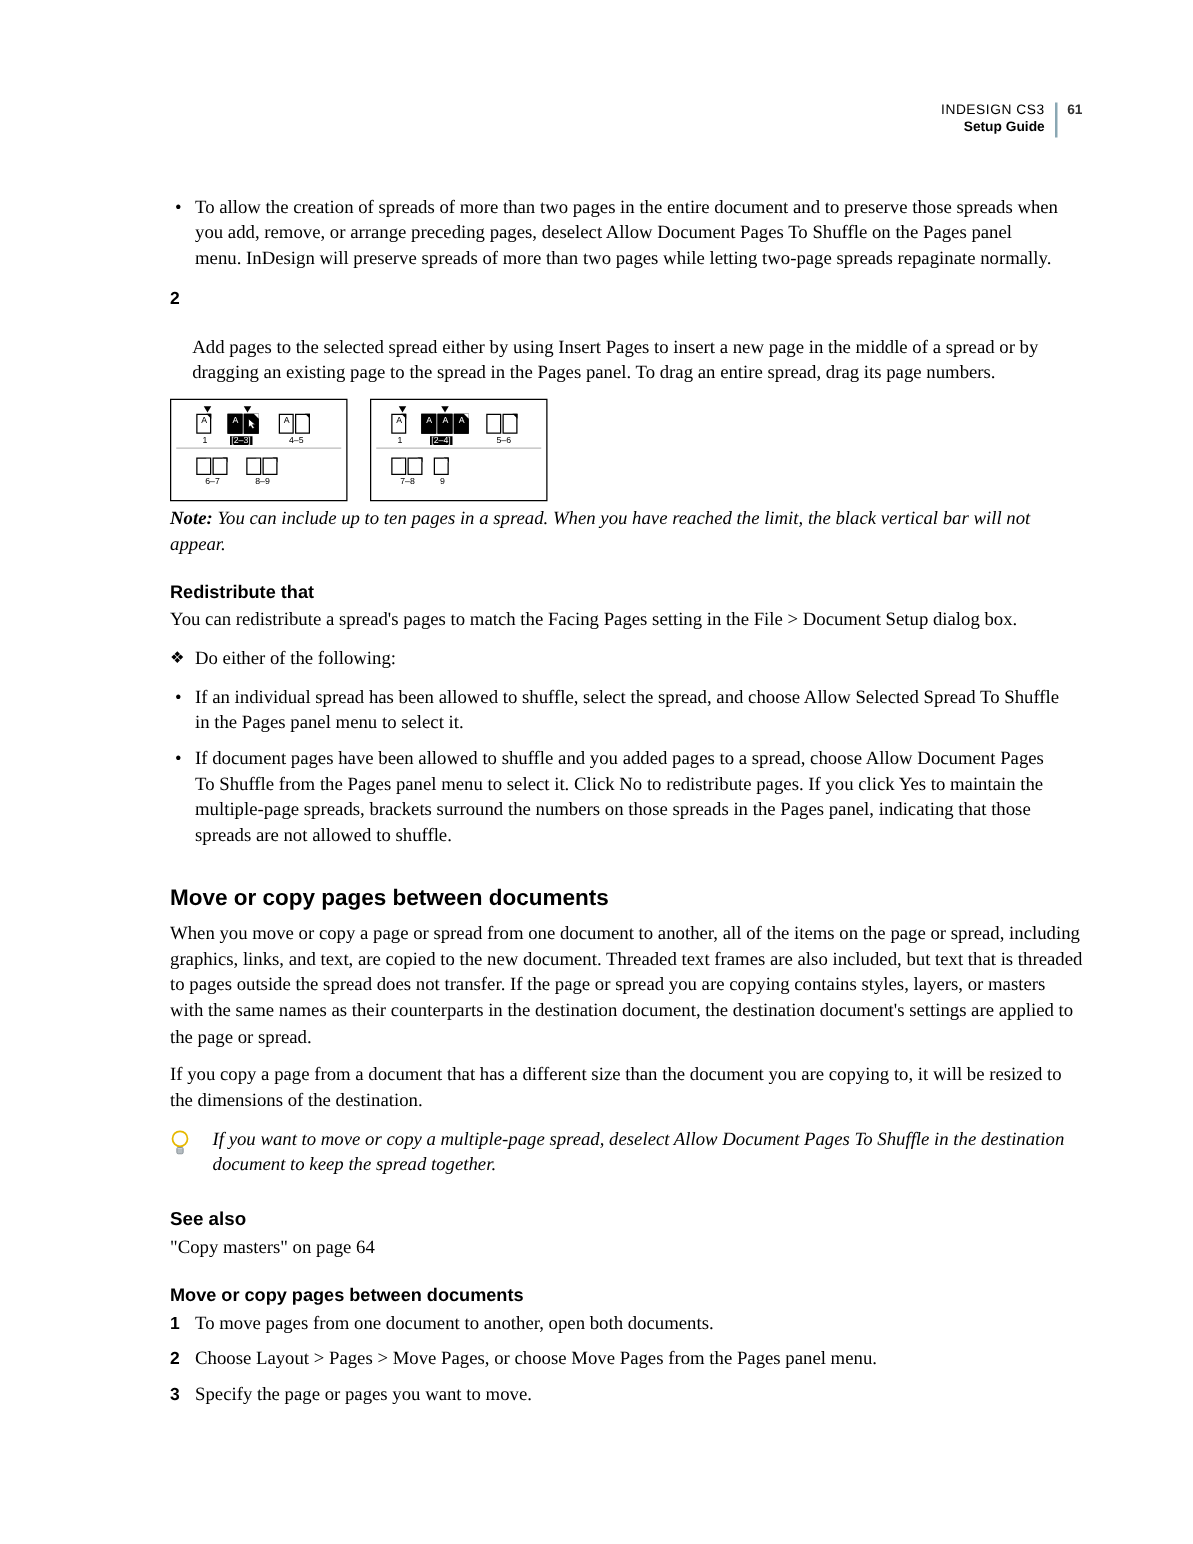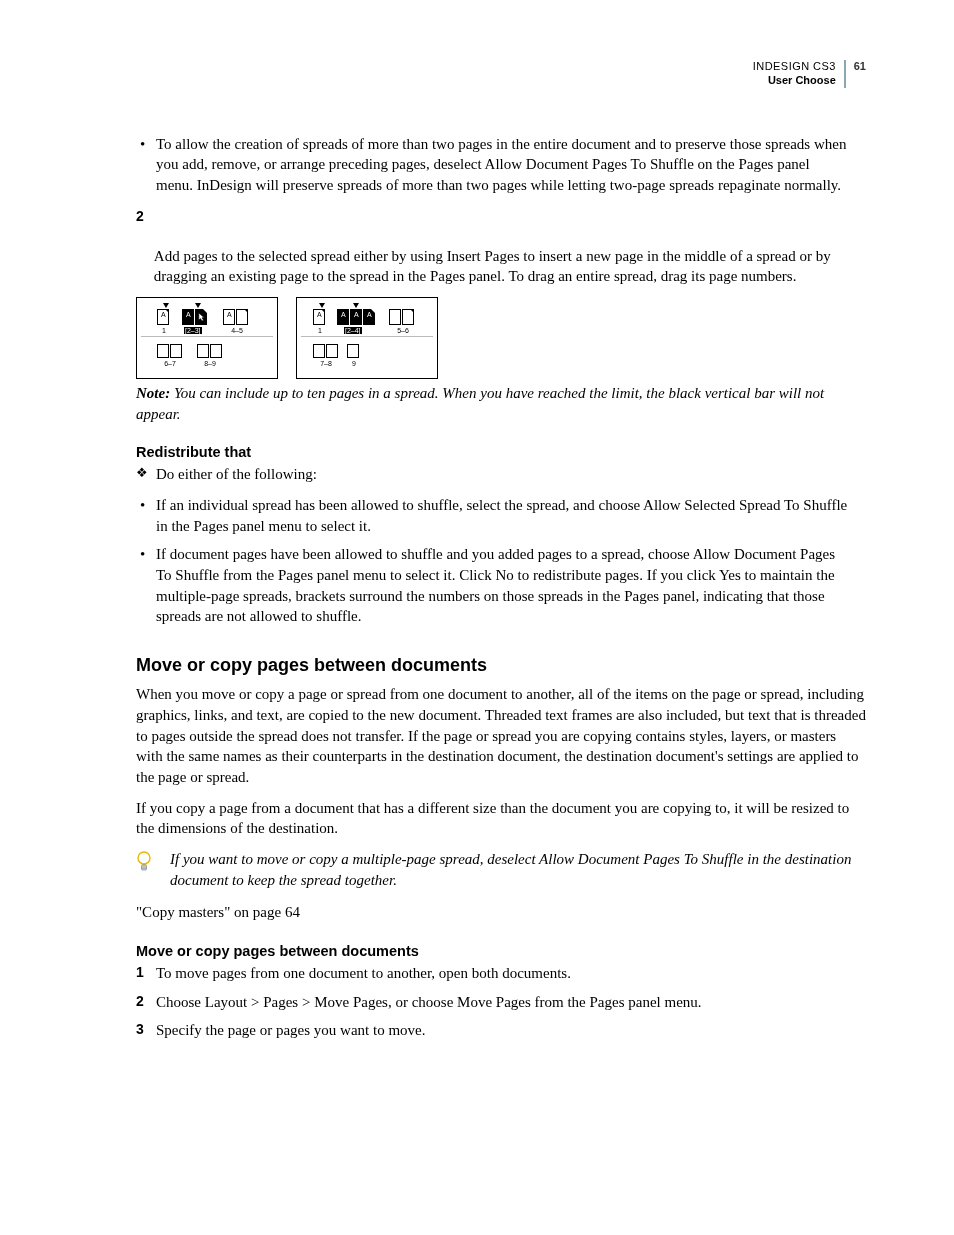--- a/index.html
+++ b/index.html
@@ -5,21 +5,21 @@
   body {
     margin: 0;
     padding: 0;
     background: #fff;
     font-family: "Minion Pro", Georgia, "Times New Roman", serif;
     color: #000;
     width: 954px;
   }
   .page {
     box-sizing: border-box;
-    padding: 60px 88px 60px 136px;
+    padding: 82px 88px 60px 136px;
   }
   .runhead {
     display: flex;
     justify-content: flex-end;
     font-family: "Myriad Pro", "Segoe UI", Arial, sans-serif;
     font-size: 11px;
     line-height: 1.25;
     margin-bottom: 46px;
   }
   .runhead .stack { text-align: right; padding-right: 8px; border-right: 2px solid #8aa7b3; }
@@ -77,21 +77,21 @@
   .selnum { background:#000; color:#fff; padding:0 1px;}
 </style>
 </head>
 <body>
 
 <div class="page">
 
   <div class="runhead">
     <div class="stack">
       <div class="line1">INDESIGN CS3</div>
-      <div class="line2">User Choose</div>
+      <div class="line2">Setup Guide</div>
     </div>
     <div class="pagenum">61</div>
   </div>
 
   <ul class="bullet-list">
     <li>To allow the creation of spreads of more than two pages in the entire document and to preserve those spreads when you add, remove, or arrange preceding pages, deselect Allow Document Pages To Shuffle on the Pages panel menu. InDesign will preserve spreads of more than two pages while letting two-page spreads repaginate normally.</li>
   </ul>
 
   <div class="flow-num">
     <span class="n">2</span>
@@ -181,20 +181,21 @@
     </div>
   </div>
 
   <p class="note-p">
     <span class="note-label">Note:</span>
     <span> </span>
     <span class="note-body">You can include up to ten pages in a spread. When you have reached the limit, the black vertical bar will not appear.</span>
   </p>
 
   <div class="h-sub">Redistribute that</div>
+  <p>You can redistribute a spread's pages to match the Facing Pages setting in the File &gt; Document Setup dialog box.</p>
   <ul class="dia-list">
     <li>Do either of the following:</li>
   </ul>
   <ul class="bullet-list">
     <li>If an individual spread has been allowed to shuffle, select the spread, and choose Allow Selected Spread To Shuffle in the Pages panel menu to select it.</li>
     <li>If document pages have been allowed to shuffle and you added pages to a spread, choose Allow Document Pages To Shuffle from the Pages panel menu to select it. Click No to redistribute pages. If you click Yes to maintain the multiple-page spreads, brackets surround the numbers on those spreads in the Pages panel, indicating that those spreads are not allowed to shuffle.</li>
   </ul>
 
   <div class="h-sec">Move or copy pages between documents</div>
   <p>When you move or copy a page or spread from one document to another, all of the items on the page or spread, including graphics, links, and text, are copied to the new document. Threaded text frames are also included, but text that is threaded to pages outside the spread does not transfer. If the page or spread you are copying contains styles, layers, or masters with the same names as their counterparts in the destination document, the destination document's settings are applied to the page or spread.</p>
@@ -204,20 +205,21 @@
     <svg class="bulb" width="16" height="22" viewBox="0 0 16 22">
       <circle cx="8" cy="7" r="6" fill="none" stroke="#e6b800" stroke-width="1.4"></circle>
       <path d="M5 12 Q8 15 11 12" fill="none" stroke="#e6b800" stroke-width="1.4"></path>
       <rect x="5.5" y="14" width="5" height="5" rx="1" fill="#cfd6da" stroke="#8a9399" stroke-width="0.8"></rect>
       <line x1="5.5" y1="16" x2="10.5" y2="16" stroke="#8a9399" stroke-width="0.6"></line>
       <line x1="5.5" y1="17.6" x2="10.5" y2="17.6" stroke="#8a9399" stroke-width="0.6"></line>
     </svg>
     <div class="tip-text">If you want to move or copy a multiple-page spread, deselect Allow Document Pages To Shuffle in the destination document to keep the spread together.</div>
   </div>
 
+  <div class="h-seealso">See also</div>
   <p>"Copy masters" on page 64</p>
 
   <div class="h-sub">Move or copy pages between documents</div>
   <ol class="num-list">
     <li><span class="n">1</span><span>To move pages from one document to another, open both documents.</span></li>
     <li><span class="n">2</span><span>Choose Layout &gt; Pages &gt; Move Pages, or choose Move Pages from the Pages panel menu.</span></li>
     <li><span class="n">3</span><span>Specify the page or pages you want to move.</span></li>
   </ol>
 
 </div>

